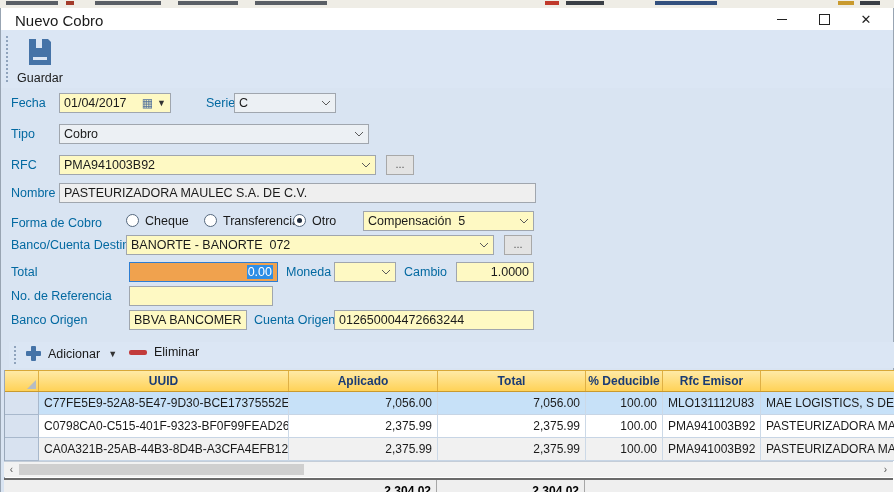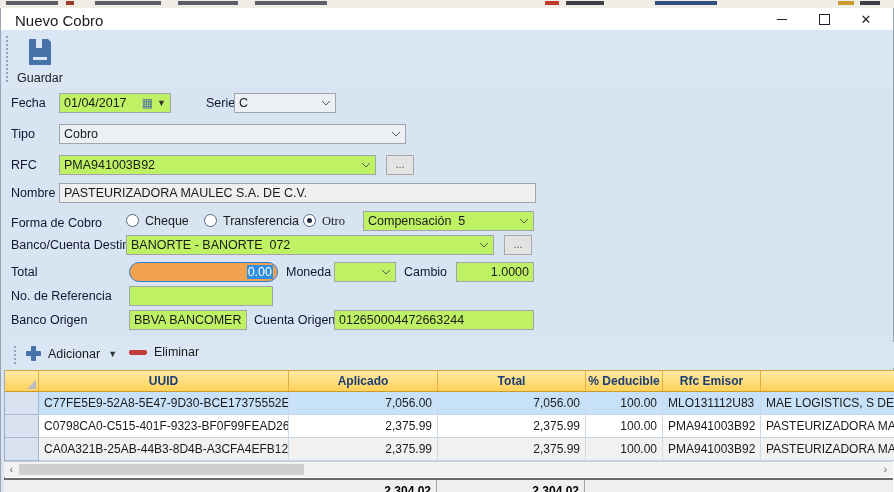--- a/index.html
+++ b/index.html
@@ -20,22 +20,22 @@
   .min-line{display:inline-block;width:10px;height:0;border-top:1px solid #222;}
 
   
   .toolbar{position:absolute;left:0;top:22px;width:892px;height:58px;background:#dbe6f4;}
   .grip{position:absolute;width:0;border-left:2px dotted #8fa3bc;}
   .save-btn{position:absolute;left:10px;top:4px;width:58px;height:52px;text-align:center;}
   .floppy{display:inline-block;margin-top:2px;}
   .save-label{display:block;margin-top:0px;font-size:12.5px;color:#1a1a1a;}
 
   
-  .lbl{position:absolute;color:#0f172a;white-space:nowrap;}
-  .inp{position:absolute;background:#bef264;border:1px solid #a0a6ae;box-sizing:border-box;height:20px;
+  .lbl{position:absolute;color:#0369a1;white-space:nowrap;}
+  .inp{position:absolute;background:#fef9c3;border:1px solid #a0a6ae;box-sizing:border-box;height:20px;
        display:flex;align-items:center;padding:0 4px;white-space:pre;overflow:hidden;}
   .inp .val{white-space:pre;}
   .combo .chev{margin-left:auto;flex:0 0 auto;}
   .gray{background:#ecf0f4;}
   .readonly{background:#efefef;}
   .right .val{margin-left:auto;}
   .browse{position:absolute;height:20px;box-sizing:border-box;background:#e3e3e3;border:1px solid #a8a8a8;
           text-align:center;color:#555;font-size:11px;line-height:17px;}
   .total-box{background:#f0a24e;border:1px solid #2d7dd2;}
   .total-box .sel{background:#2e8ee5;color:#fff;padding:0 1px;}
@@ -134,21 +134,21 @@
     </div>
     <span class="lbl" style="left:205px;top:88px;">Serie</span>
     <div class="inp combo gray" style="left:233px;top:85px;width:102px;">
       <span class="val">C</span>
       <svg class="chev" width="10" height="6" viewBox="0 0 10 6">
           <path d="M1 1 L5 5 L9 1" stroke="#5a5a5a" fill="none"></path>
         </svg>
     </div>
 
     <span class="lbl" style="left:10px;top:119px;">Tipo</span>
-    <div class="inp combo gray" style="left:58px;top:116px;width:347px;">
+    <div class="inp combo gray" style="left:58px;top:116px;width:310px;">
       <span class="val">Cobro</span>
       <svg class="chev" width="10" height="6" viewBox="0 0 10 6">
           <path d="M1 1 L5 5 L9 1" stroke="#5a5a5a" fill="none"></path>
         </svg>
     </div>
 
     <span class="lbl" style="left:10px;top:150px;">RFC</span>
     <div class="inp combo" style="left:58px;top:147px;width:317px;">
       <span class="val">PMA941003B92</span>
       <svg class="chev" width="10" height="6" viewBox="0 0 10 6">
@@ -164,42 +164,42 @@
 
     <span class="lbl" style="left:10px;top:208px;">Forma de Cobro</span>
     <div class="radio" style="left:125px;top:206px;">
       <span class="rdot"></span>
       <span>Cheque</span>
     </div>
     <div class="radio" style="left:203px;top:206px;">
       <span class="rdot"></span>
       <span>Transferencia</span>
     </div>
-    <div class="radio" style="left:302px;top:206px;font-family:Liberation Serif, serif;">
+    <div class="radio" style="left:292px;top:206px;">
       <span class="rdot checked"></span>
       <span>Otro</span>
     </div>
     <div class="inp combo" style="left:362px;top:203px;width:171px;">
       <span class="val">Compensación  5</span>
       <svg class="chev" width="10" height="6" viewBox="0 0 10 6">
           <path d="M1 1 L5 5 L9 1" stroke="#5a5a5a" fill="none"></path>
         </svg>
     </div>
 
     <span class="lbl" style="left:10px;top:230px;">Banco/Cuenta Destino</span>
     <div class="inp combo" style="left:125px;top:227px;width:368px;">
       <span class="val">BANORTE - BANORTE  072</span>
       <svg class="chev" width="10" height="6" viewBox="0 0 10 6">
           <path d="M1 1 L5 5 L9 1" stroke="#5a5a5a" fill="none"></path>
         </svg>
     </div>
     <div class="browse" style="left:503px;top:227px;width:28px;"><span>...</span></div>
 
     <span class="lbl" style="left:10px;top:257px;">Total</span>
-    <div class="inp total-box right" style="left:128px;top:254px;width:149px;border-radius:10px;">
+    <div class="inp total-box right" style="left:128px;top:254px;width:149px;">
       <span class="val sel">0.00</span>
     </div>
     <span class="lbl" style="left:285px;top:257px;">Moneda</span>
     <div class="inp combo" style="left:333px;top:254px;width:62px;">
       <span class="val"></span>
       <svg class="chev" width="10" height="6" viewBox="0 0 10 6">
           <path d="M1 1 L5 5 L9 1" stroke="#5a5a5a" fill="none"></path>
         </svg>
     </div>
     <span class="lbl" style="left:403px;top:257px;">Cambio</span>

